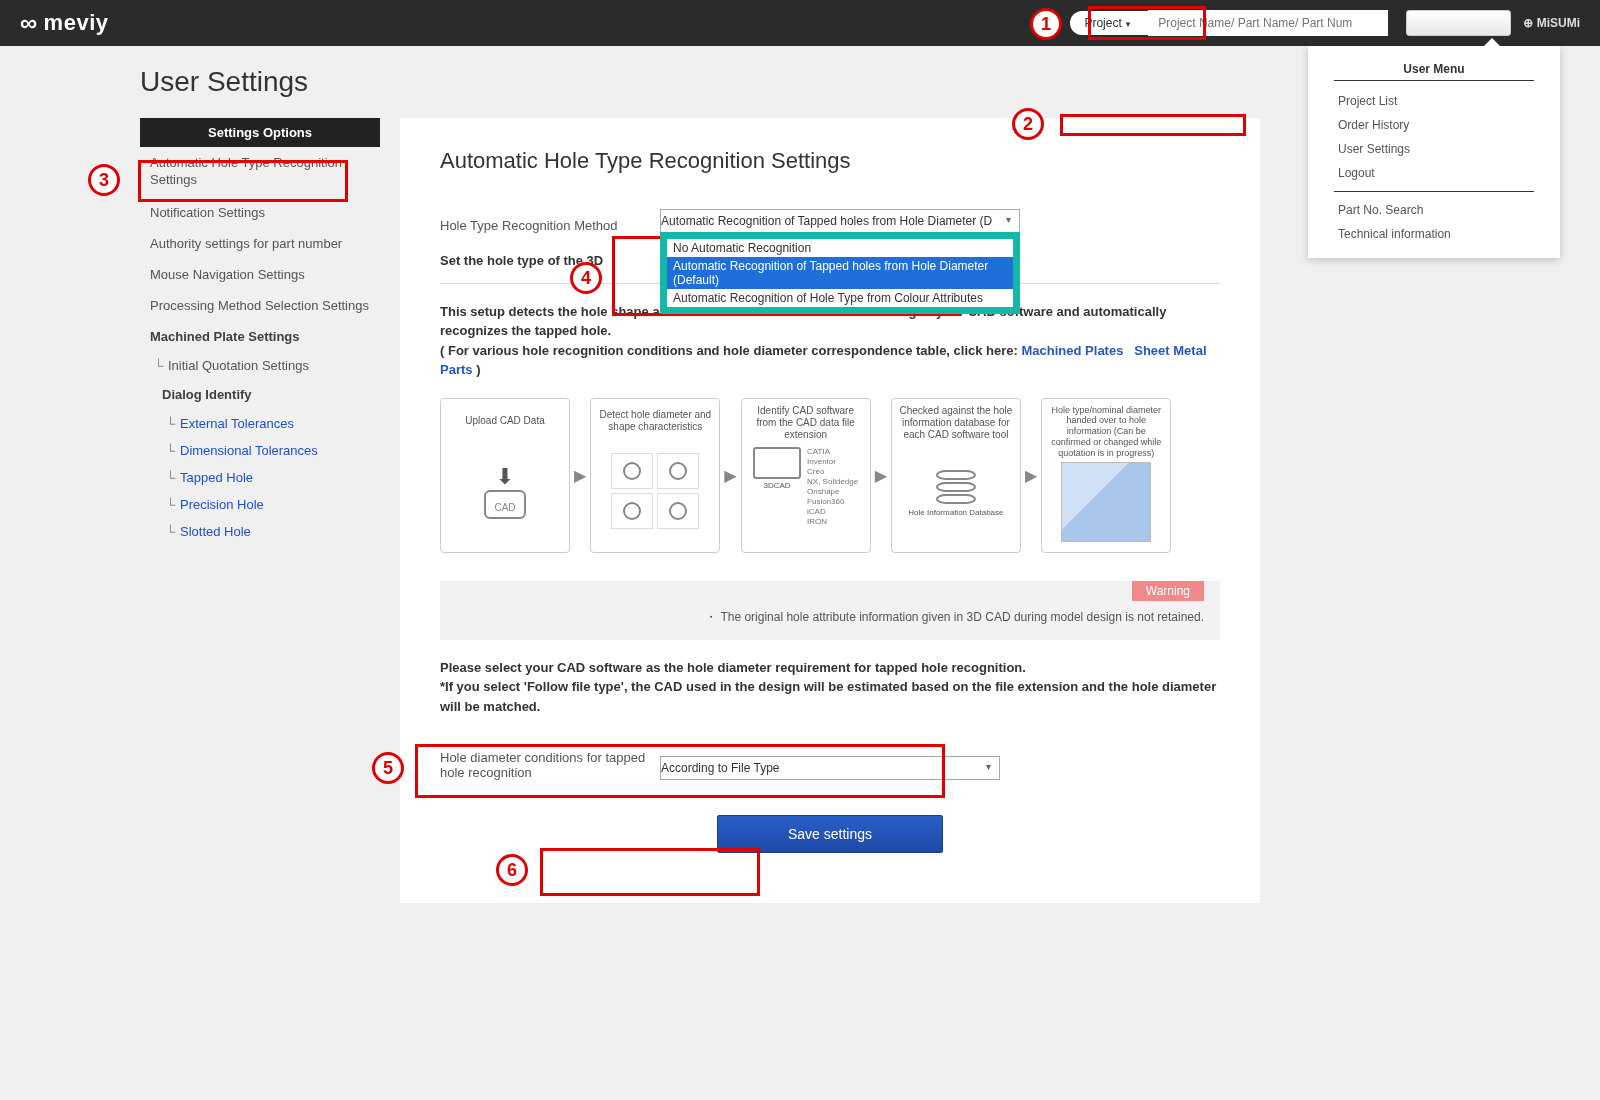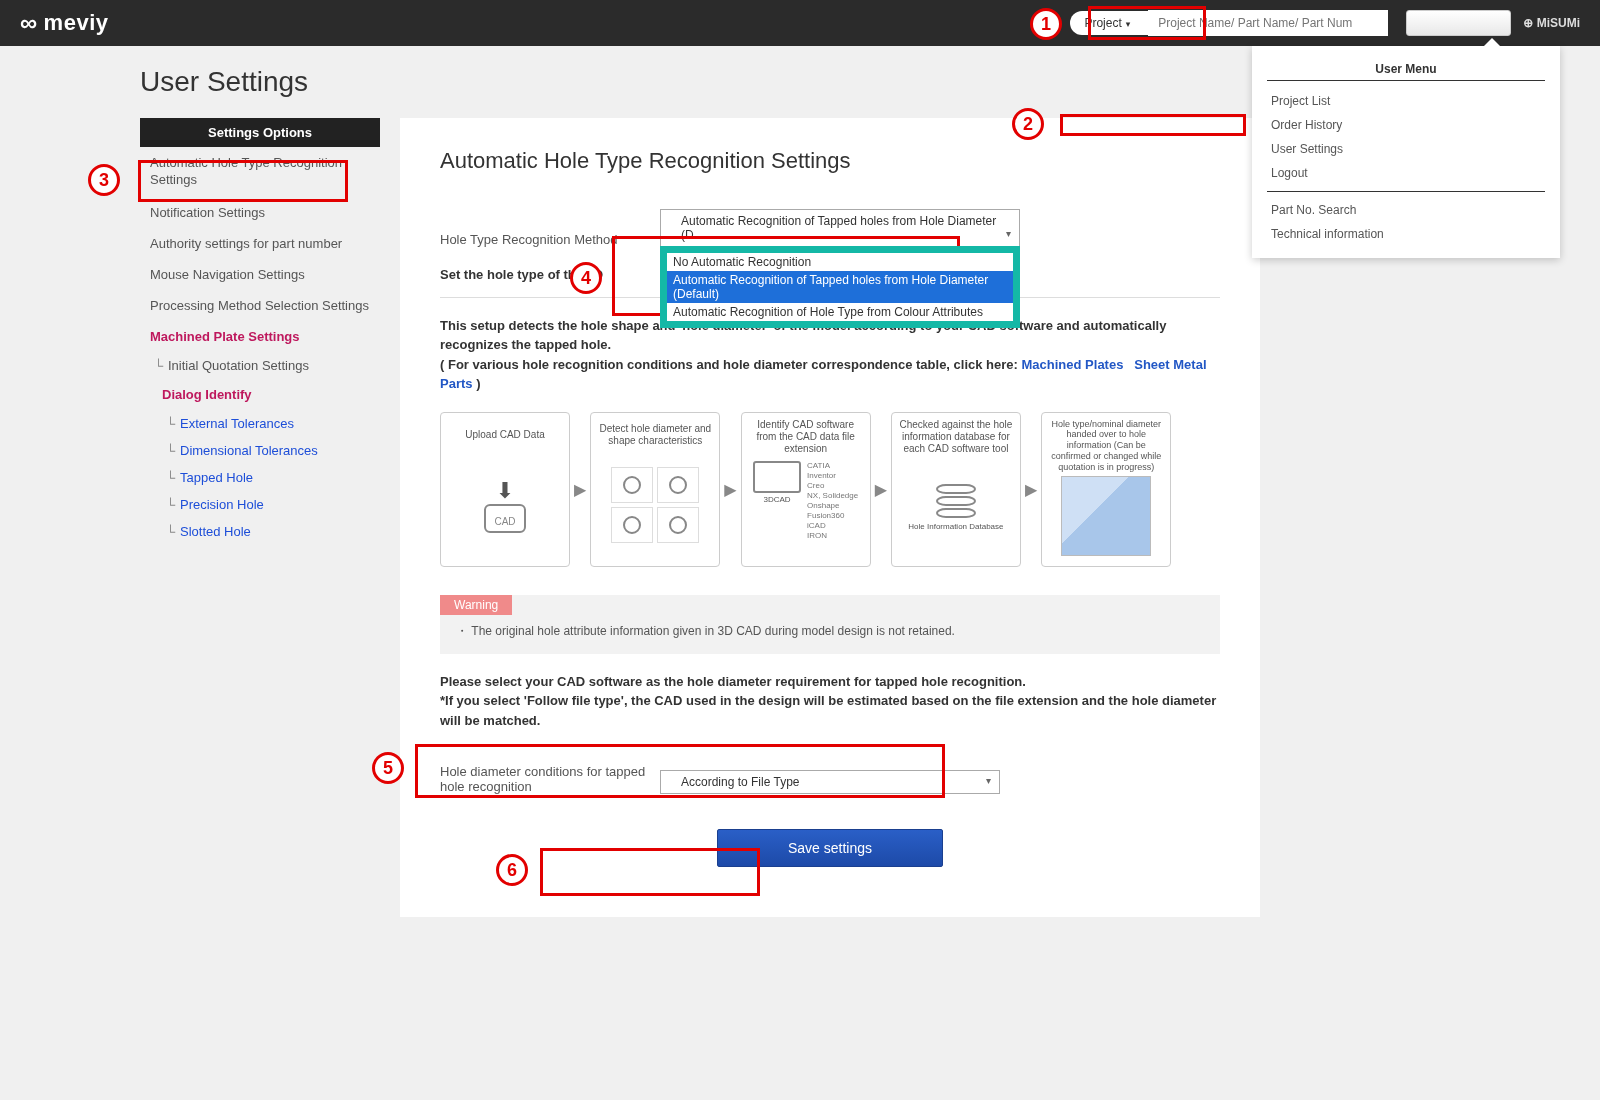--- a/index.html
+++ b/index.html
@@ -16,32 +16,32 @@
 .header-user-btn { width: 105px; height: 26px; background: linear-gradient(#fff,#e8e8e8); border-radius: 3px; margin-left:18px; border:1px solid #ccc;}
 .misumi-logo { margin-left: 12px; font-size:12px; font-weight:bold; color:#ddd;}
 .page-title { font-size: 28px; font-weight: 400; margin: 20px 0 20px 140px; color:#333; }
 .content-row { display: flex; align-items: flex-start; margin-left: 140px; }
 
 
 .sidebar { width: 240px; font-size: 13px; }
 .sidebar-header { background: #222; color: #fff; text-align: center; padding: 7px 0; font-size: 13px; font-weight:bold;}
 .sidebar-item { padding: 8px 10px; cursor: pointer; color:#555; }
 .sidebar-item.two-line { line-height:1.3; }
-.sidebar-section-title { font-weight: bold; padding: 8px 10px; color:#be185d;}
+.sidebar-section-title { font-weight: bold; padding: 8px 10px; color:#404040;}
 .sidebar-subitem { padding: 6px 10px 6px 28px; color:#555; position:relative;}
 .sidebar-subitem::before{content:"└"; position:absolute; left:14px; color:#888;}
 .sidebar-subitem2 { padding: 6px 10px 6px 40px; color:#1d4ed8; position:relative;}
 .sidebar-subitem2::before{content:"└"; position:absolute; left:26px; color:#888;}
 
 
 .main { flex: 1; background: #fff; margin-left: 20px; padding: 30px 40px 50px 40px; max-width: 860px;}
 .main h2 { font-size: 22px; font-weight: 400; margin-bottom: 35px; color:#333;}
 .form-row { display: flex; align-items: flex-end; margin-bottom: 18px; }
 .form-label { width: 220px; font-size: 13px; color:#555; padding-top:4px;}
-.dropdown { border: 1px solid #aaa; padding: 4px 20px; width: 360px; position: relative; font-size: 12px; background:#fff; color:#333;}
+.dropdown { border: 1px solid #aaa; padding: 4px 0; width: 360px; position: relative; font-size: 12px; background:#fff; color:#333;}
 .dropdown::after { content:"▾"; position:absolute; right:8px; color:#666; font-size:10px;}
 .dropdown-list { position: absolute; left:-1px; top: 100%; width: calc(100% + 2px); border:7px solid #14b8a6; background:#fff; z-index:5;}
 .dropdown-opt { padding: 2px 6px; font-size:12px; }
 .dropdown-opt.selected { background:#1e6fd9; color:#fff;}
 .desc { font-size:13px; color:#555; line-height:1.5; }
 .desc.bold { font-weight:bold; color:#333;}
 hr.sep { border:none; border-top:1px solid #ddd; margin: 12px 0 18px 0;}
 .links a { color: #2257c5; text-decoration:none; font-weight:bold;}
 
 
@@ -54,30 +54,30 @@
 .shape-grid{ display:grid; grid-template-columns:1fr 1fr; gap:4px;}
 .shape-cell{ border:1px solid #ddd; width:42px; height:36px; display:flex; align-items:center; justify-content:center;}
 .ring{ width:18px; height:18px; border:2px solid #888; border-radius:50%;}
 .laptop{ width:48px; height:32px; border:2px solid #888; border-radius:3px;}
 .db-icon{ width:40px; display:flex; flex-direction:column; gap:2px;}
 .db-disk{height:10px; border:2px solid #888; border-radius:50%/100%;}
 .cadlist{ font-size:8px; line-height:1.25; color:#777; text-align:left;}
 .last-img{ width:90px; height:80px; background:linear-gradient(135deg,#cfe0f5 40%,#a8c6ea 40%); border:1px solid #bbb;}
 
 
-.warning-box{ background:#f2f2f2; padding: 0 16px 14px 16px; margin-bottom:18px;}
+.warning-box{ background:#f2f2f2; padding: 0 16px 14px 16px; margin-bottom:18px;text-align:right;}
 .warning-tag{ display:inline-block; background:#f08a8a; color:#fff; padding:3px 14px; font-size:12px; margin-bottom:8px; margin-left:-16px; margin-top:0;}
 .warning-text{ font-size:12px; color:#555;}
 
 
 .save-row{ text-align:center; margin-top:35px;}
 .save-btn{ background: linear-gradient(#2a5fc7,#1d4aa8); color:#fff; border:1px solid #1a3f8f; padding:10px 70px; font-size:14px; border-radius:2px; cursor:pointer;}
 
 
-.user-menu{ position:absolute; right:40px; top:46px; width:308px; background:#fff; box-shadow:0 2px 8px rgba(0,0,0,0.2); padding:12px 1px; z-index:20;}
+.user-menu{ position:absolute; right:40px; top:46px; width:252px; background:#fff; box-shadow:0 2px 8px rgba(0,0,0,0.2); padding:12px 12px; z-index:20;}
 .user-menu-caret{ position:absolute; top:-8px; right:60px; width:0;height:0; border-left:8px solid transparent; border-right:8px solid transparent; border-bottom:8px solid #fff;}
 .user-menu-title{ text-align:center; font-weight:bold; font-size:12px; padding:4px 0; border-bottom:1px solid #333; margin:0 14px 8px 14px;}
 .user-menu-item{ padding:5px 18px; font-size:12px; color:#555; cursor:pointer;}
 .user-menu-sep{ border-top:1px solid #333; margin:6px 14px;}
 
 
 .callout-box{ position:absolute; border:3px solid #e20000; pointer-events:none;}
 .callout-num{ position:absolute; width:32px; height:32px; border:3px solid #e20000; border-radius:50%; color:#e20000; font-size:18px; font-weight:bold; display:flex; align-items:center; justify-content:center; background:#fff; pointer-events:none;}
 
 .root{position:relative; width:1600px;}

